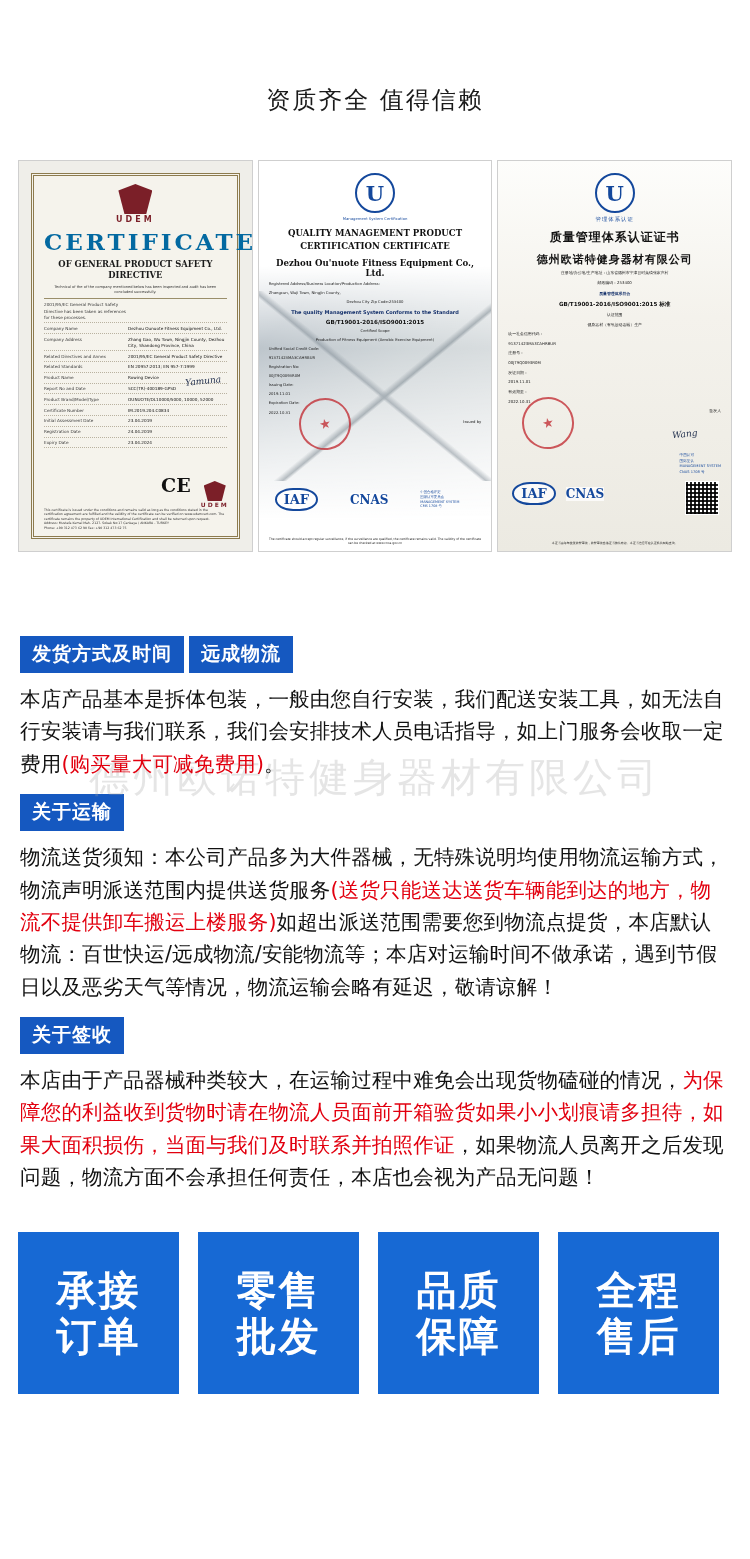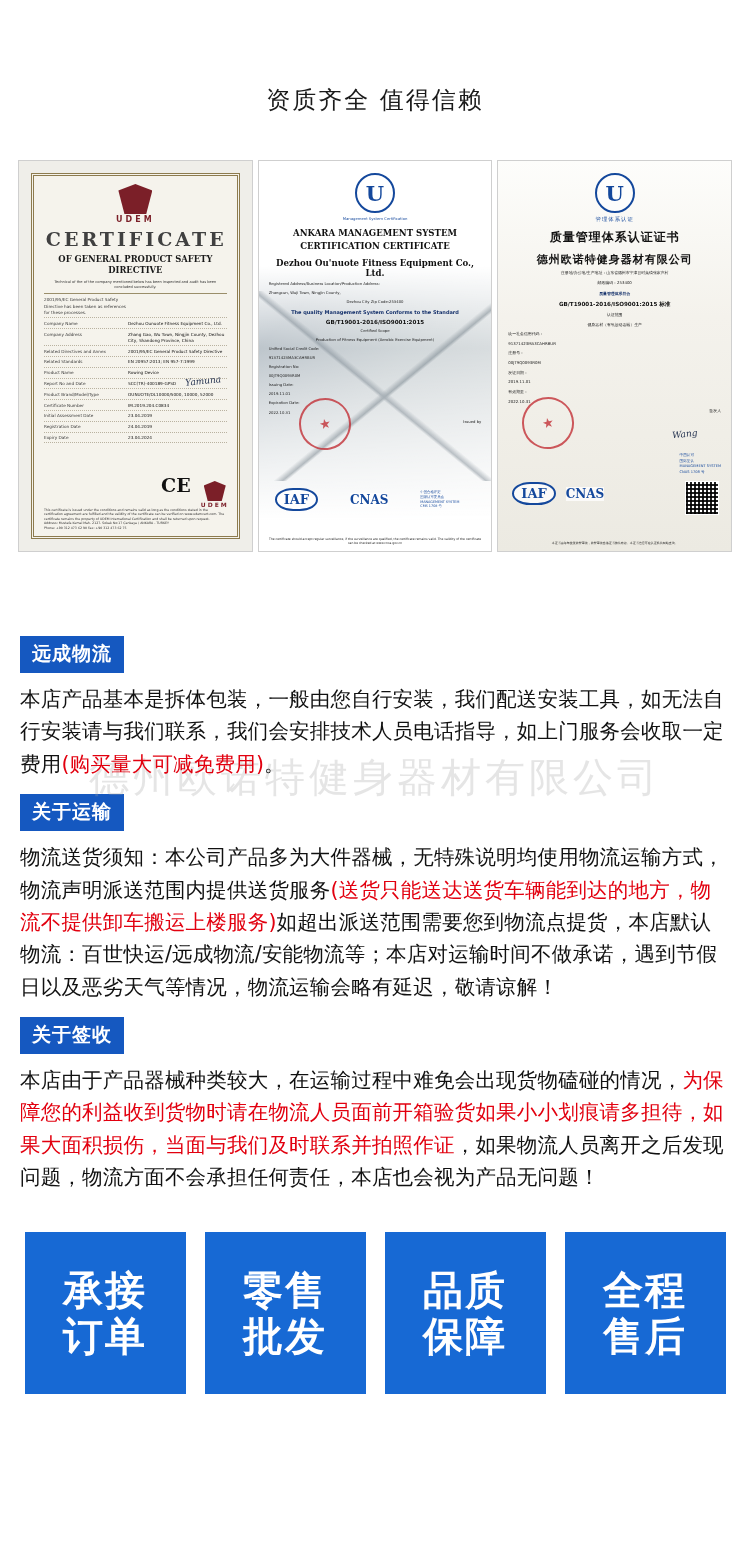--- a/index.html
+++ b/index.html
@@ -66,24 +66,24 @@
     width: 34px; height: 30px;
     margin: 0 auto 1px auto;
     background: #7b1f28;
     clip-path: polygon(50% 0%, 100% 22%, 82% 100%, 18% 100%, 0% 22%);
   }
   .udem-word {
     font-size: 8px; letter-spacing: 3px; color: #7b1f28; font-weight: bold;
   }
   .cert1-title {
     text-align: right;
-    font-size: 19px;
+    font-size: 23px;
     letter-spacing: 3px;
     font-weight: bold;
-    color: #404040;
+    color: #0369a1;
     font-family: "DejaVu Serif", "Liberation Serif", serif;
     margin-top: 4px;
   }
   .cert1-sub {
     text-align: center;
     font-size: 8.4px;
     font-weight: bold;
     color: #1a1a1a;
     font-family: "DejaVu Serif", "Liberation Serif", serif;
     line-height: 1.35;
@@ -311,21 +311,21 @@
     color: #111111;
     position: relative;
     z-index: 2;
     letter-spacing: 0.2px;
   }
   .red { color: #e2000f; }
 
   
   .boxes {
     display: flex;
-    justify-content: center;
+    justify-content: flex-start;
     gap: 11px;
     padding: 24px 14px 22px 14px;
   }
   .box {
     width: 169px;
     height: 170px;
     background: #1769d4;
     border: 4px solid #ffffff;
     outline: 3px solid #1769d4;
     outline-offset: -9px;
@@ -423,21 +423,21 @@
           <div>This certificate is issued under the conditions and remains valid as long as the conditions stated in the certification agreement are fulfilled and the validity of the certificate can be verified on www.udemcert.com. The certificate remains the property of UDEM International Certification and shall be returned upon request.</div>
           <div>Address: Mustafa Kemal Mah. 2127. Sokak No:17 Çankaya / ANKARA - TURKEY</div>
           <div>Phone: +90 312 473 62 90   Fax: +90 312 473 62 75</div>
         </div>
       </div>
     </div>
 
     <div class="cert cert2">
       <div class="seal-u">U</div>
       <div class="seal-cap">Management System Certification</div>
-      <div class="cert2-title">ANKARA MANAGEMENT SYSTEM</div>
+      <div class="cert2-title">QUALITY MANAGEMENT PRODUCT</div>
       <div class="cert2-title">CERTIFICATION CERTIFICATE</div>
       <div class="cert2-company">Dezhou Ou'nuote Fitness Equipment Co., Ltd.</div>
       <div class="cert2-line">Registered Address/Business Location/Production Address:</div>
       <div class="cert2-line">Zhangcun, Wuji Town, Ningjin County,</div>
       <div class="cert2-line cert2-center">Dezhou City        Zip Code:253400</div>
       <div class="cert2-bold-center">The quality Management System Conforms to the Standard</div>
       <div class="cert2-std">GB/T19001-2016/ISO9001:2015</div>
       <div class="cert2-line cert2-center">Certified Scope</div>
       <div class="cert2-line cert2-center">Production of Fitness Equipment (Aerobic Exercise Equipment)</div>
       <div class="cert2-line">Unified Social Credit Code:</div>
@@ -499,20 +499,21 @@
       <div class="qr"></div>
 
       <div class="cert3-foot">本证书需每年接受监督审核，监督审核合格证书持续有效。本证书信息可在认证机构网站查询。</div>
     </div>
   </div>
 
   <div class="info">
     <div class="watermark">德州欧诺特健身器材有限公司</div>
 
     
+    <div class="sec-head">发货方式及时间</div>
 
     
     <div class="sec-head">远成物流</div>
     <div class="para">
       <span>本店产品基本是拆体包装，一般由您自行安装，我们配送安装工具，如无法自行安装请与我们联系，我们会安排技术人员电话指导，如上门服务会收取一定费用</span><span class="red">(购买量大可减免费用)</span><span>。</span>
     </div>
 
     
     <div class="sec-head">关于运输</div>
     <div class="para">

